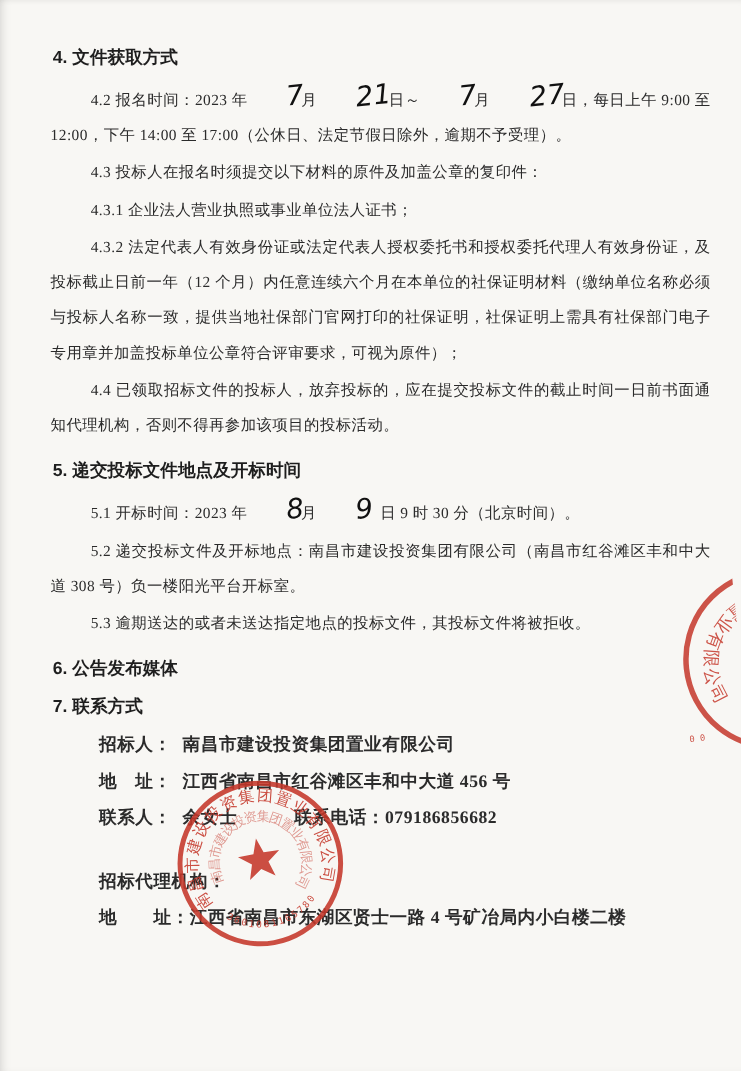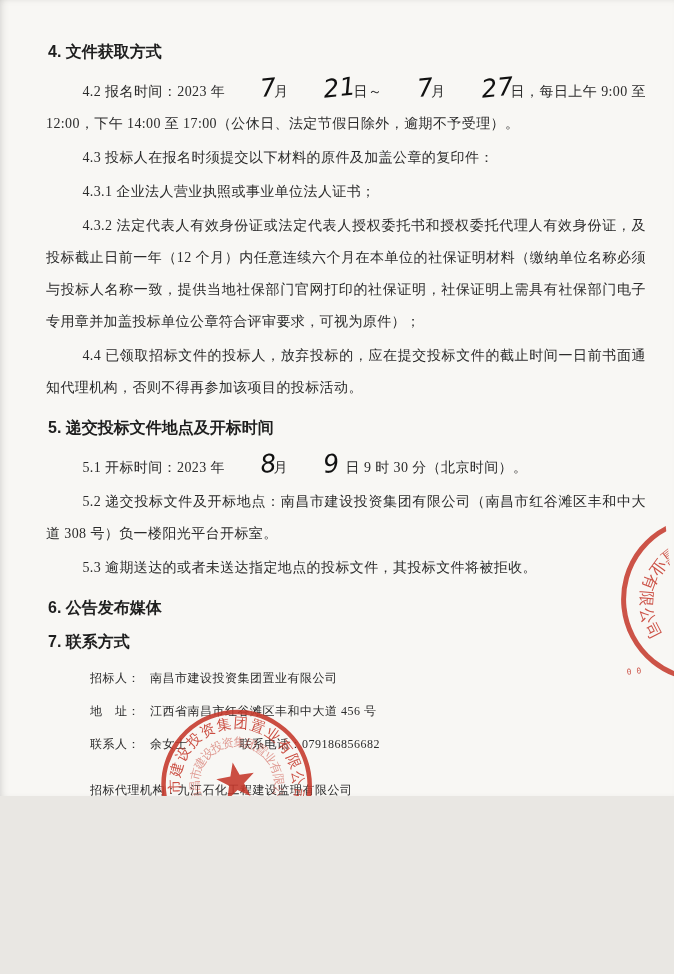--- a/index.html
+++ b/index.html
@@ -1,18 +1,18 @@
 <!DOCTYPE html>
 <html lang="zh"><head>
 <meta charset="utf-8">
 <style>
   html,body{margin:0;padding:0;background:#e9e7e3;}
   .page{
     position:relative;
-    width:674px;height:796px;
+    width:674px;height:974px;
     margin:0 auto;
     background:#f8f7f4;
     box-shadow:inset 6px 0 10px -6px rgba(0,0,0,.18), inset 0 4px 8px -6px rgba(0,0,0,.10);
     overflow:hidden;
     font-family:"Liberation Serif","DejaVu Serif",serif;
     color:#2b2b2b;
     box-sizing:border-box;
     padding:28px 28px 0 46px;
   }
   .sec-heading{
@@ -39,29 +39,30 @@
     line-height:10px;
     color:#111;
     transform:rotate(-6deg);
     position:relative;top:2px;
     margin:0 -3px 0 -1px;
   }
   .hw.small-gap{margin-right:2px;}
   .contact-block{margin-top:6px;}
   .contact-row{
     display:flex;
-    font-size:12px;
+    font-size:16px;
     line-height:24px;
     margin:0 0 9px 44px;
     letter-spacing:.5px;
+    font-weight:bold;
   }
   .contact-row .lbl{white-space:pre;}
   .contact-row .val{margin-left:10px;white-space:pre;}
   .contact-row .val2-lbl{margin-left:52px;white-space:pre;}
-  .contact-row.agency{margin-top:22px;margin-left:44px;}
+  .contact-row.agency{margin-top:34px;margin-left:44px;}
   .stamp{position:absolute;pointer-events:none;}
   .stamp-main{left:153px;top:703px;width:168px;height:168px;transform:rotate(-10deg);opacity:.88;}
   .stamp-partial{left:586px;top:522px;width:88px;height:170px;transform:rotate(-6deg);opacity:.85;}
   .seal-stroke{fill:none;stroke:#c5372a;}
   .seal-text{fill:#c5372a;}
 </style>
 </head>
 <body>
 
 <div class="page">
@@ -119,21 +120,20 @@
       <span class="val">江西省南昌市红谷滩区丰和中大道 456 号</span>
     </div>
     <div class="contact-row">
       <span class="lbl">联系人：</span>
       <span class="val">余女士</span>
       <span class="val2-lbl">联系电话：</span>
       <span>079186856682</span>
     </div>
     <div class="contact-row agency">
       <span class="lbl">招标代理机构：</span>
-      <span>九江石化工程建设监理有限公司</span>
     </div>
     <div class="contact-row">
       <span class="lbl">地　　址：</span>
       <span>江西省南昌市东湖区贤士一路 4 号矿冶局内小白楼二楼</span>
     </div>
   </div>
 
   <div class="stamp stamp-main">
     <svg width="168" height="168" viewBox="0 0 168 168">
       <defs>

